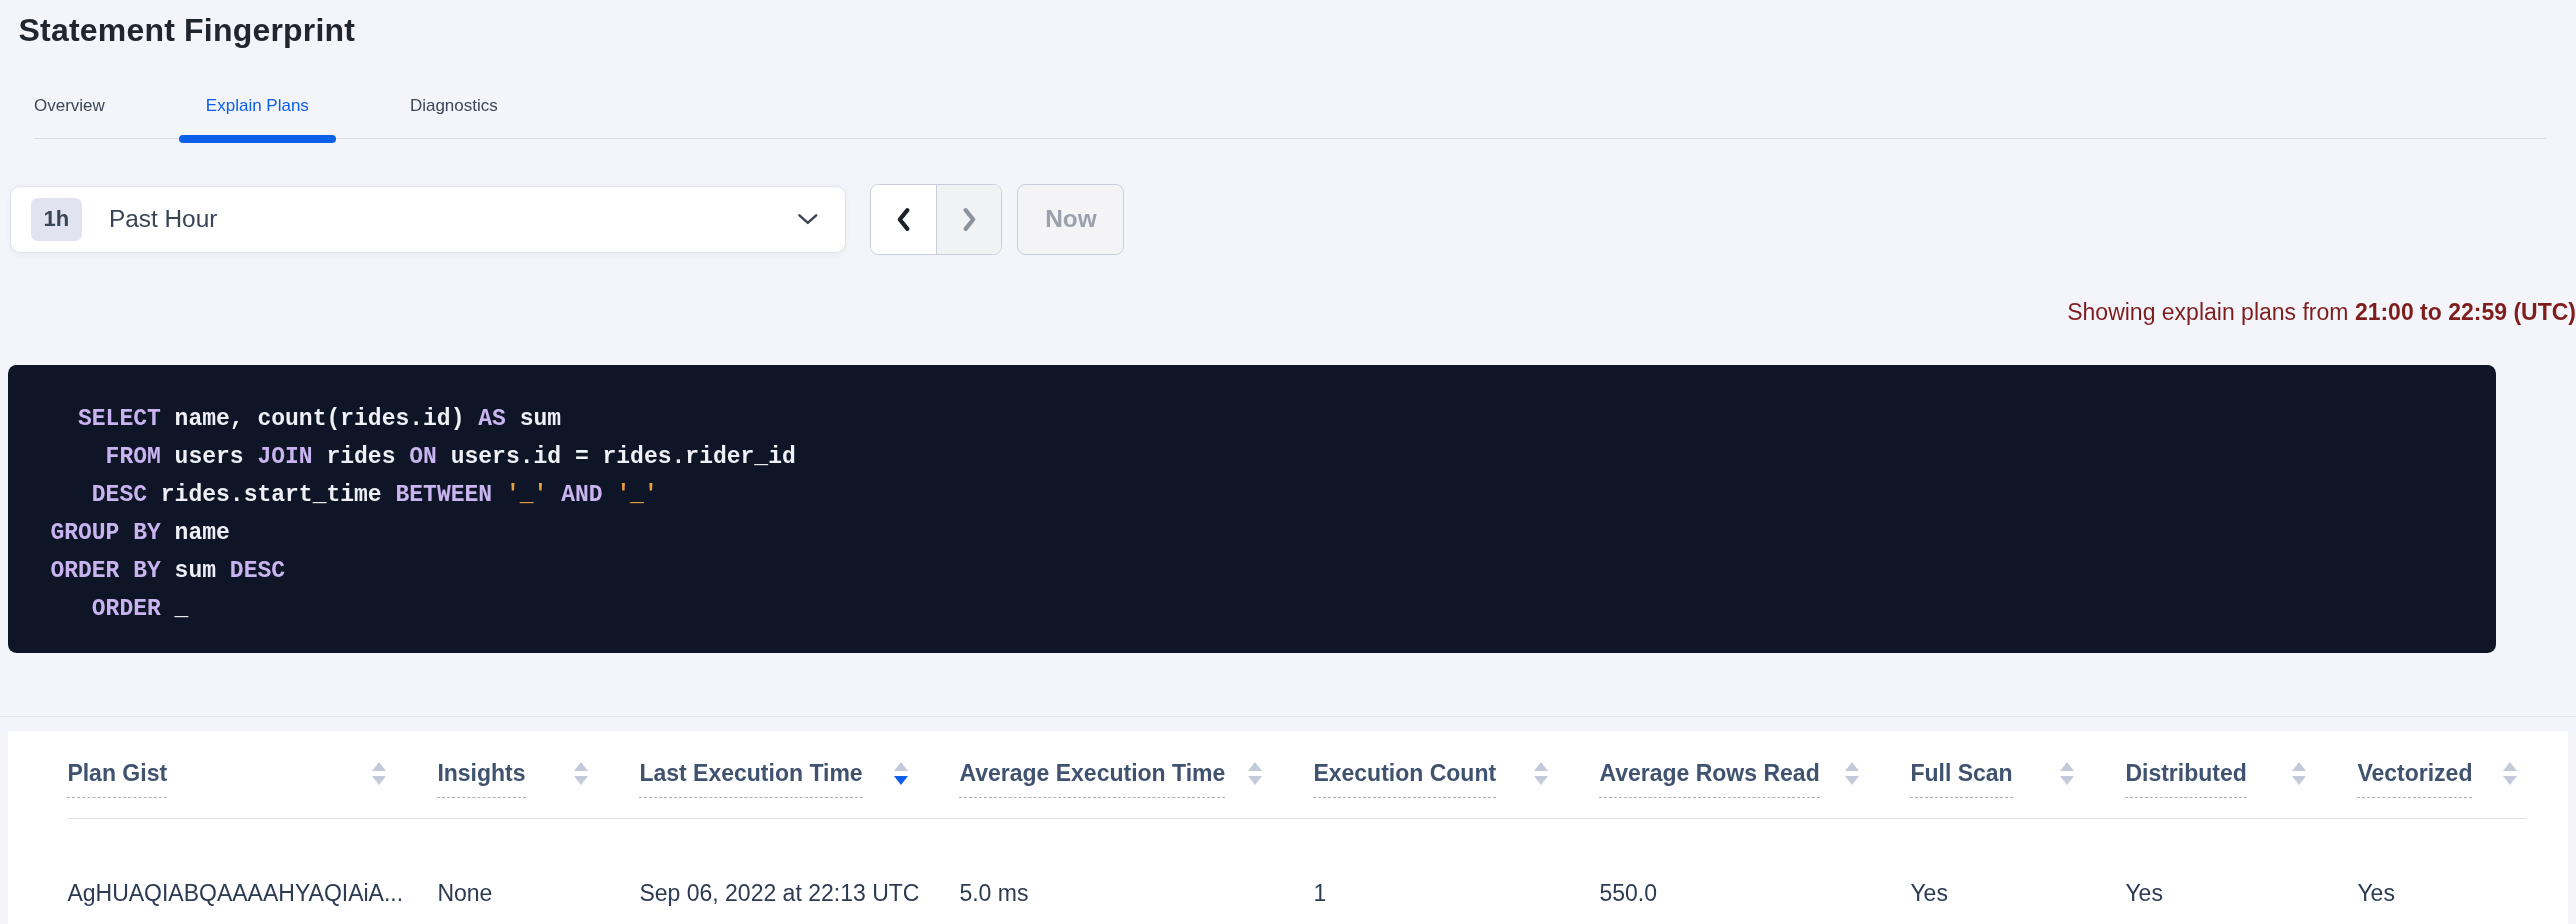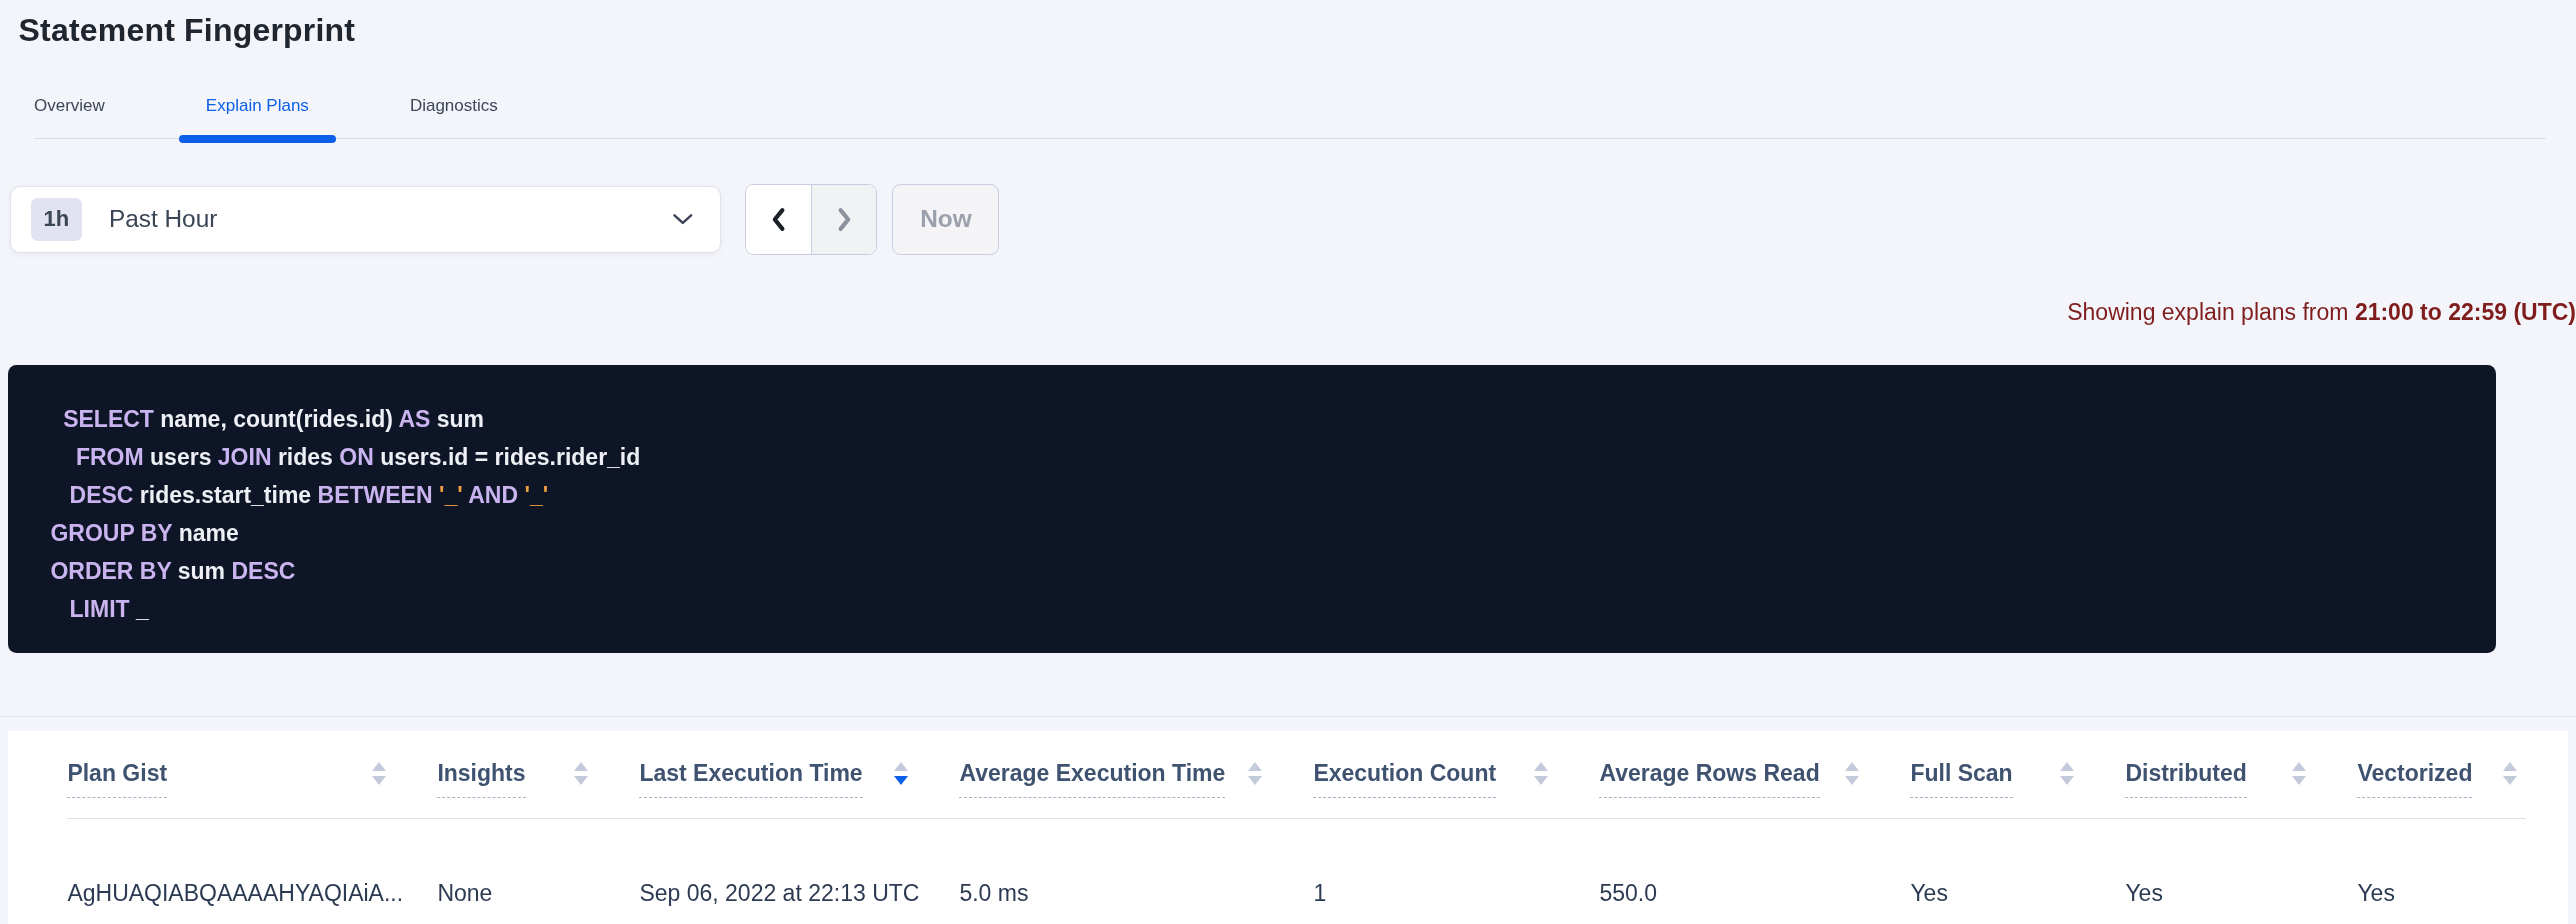--- a/index.html
+++ b/index.html
@@ -32,21 +32,21 @@
   }
   .tab.active { color: #0b5fe8; }
   .tab.active::after {
     content: ""; position: absolute; left: -27px; right: -27px; bottom: -5px;
     height: 7.6px; background: #0b5fe8; border-radius: 5px;
   }
 
   
   .picker-row { display: flex; align-items: center; margin: 45px 0 0 10px; }
   .time-picker {
-    width: 711px; height: 67px;
+    width: 836px; height: 67px;
     background: #fff; border: 1.7px solid #dfe2ec; border-radius: 10px;
     display: flex; align-items: center;
     padding: 0 25px 0 20px;
     box-shadow: 0 1.7px 5px rgba(20,30,60,.05);
     cursor: pointer;
   }
   .badge {
     background: #e1e4f0; color: #394455;
     font-weight: 700; font-size: 22px;
     padding: 8.4px 12.6px; border-radius: 6.7px;
@@ -77,21 +77,21 @@
   .status-line { margin: 44px 0 0 13.5px; font-size: 23px; color: #7f1d1d; text-align: right; }
   .status-line b { font-weight: 700; }
 
   
   .sql-box {
     margin: 39px 80px 0 8.4px;
     background: #0e1526; border-radius: 8.4px;
     padding: 35px 34px 25px 42px;
   }
   .sql-line {
-    font-family: Liberation Sans, sans-serif;
+    font-family: Liberation Mono, monospace;
     font-size: 23px; line-height: 38px; font-weight: 700;
     white-space: pre; color: #eef0f5;
   }
   .sql-line .kw  { color: #c9b4f0; }
   .sql-line .id  { color: #eef0f5; }
   .sql-line .str { color: #ea9c3e; }
 
   .section-divider { margin-top: 63px; height: 1.7px; background: #e2e5ee; }
 
   
@@ -170,21 +170,21 @@
   <span>Showing explain plans from </span><b>21:00 to 22:59 (UTC)</b>
 </div>
 
 <div class="sql-box">
   <div>
       <div class="sql-line"><span class="kw">  SELECT</span><span class="id"> name, count(rides.id) </span><span class="kw">AS</span><span class="id"> sum</span></div>
       <div class="sql-line"><span class="kw">    FROM</span><span class="id"> users </span><span class="kw">JOIN</span><span class="id"> rides </span><span class="kw">ON</span><span class="id"> users.id = rides.rider_id</span></div>
       <div class="sql-line"><span class="kw">   DESC</span><span class="id"> rides.start_time </span><span class="kw">BETWEEN</span><span class="id"> </span><span class="str">'_'</span><span class="id"> </span><span class="kw">AND</span><span class="id"> </span><span class="str">'_'</span></div>
       <div class="sql-line"><span class="kw">GROUP BY</span><span class="id"> name</span></div>
       <div class="sql-line"><span class="kw">ORDER BY</span><span class="id"> sum </span><span class="kw">DESC</span></div>
-      <div class="sql-line"><span class="kw">   LIMIT</span><span class="id"> _</span></div>
+      <div class="sql-line"><span class="kw">   ORDER</span><span class="id"> _</span></div>
     </div>
 </div>
 
 <div class="section-divider"></div>
 
 <div class="table-card">
   <div class="t-head">
       <div class="th">
         <span class="th-label">Plan Gist</span>
         <span class="sort-icon">

